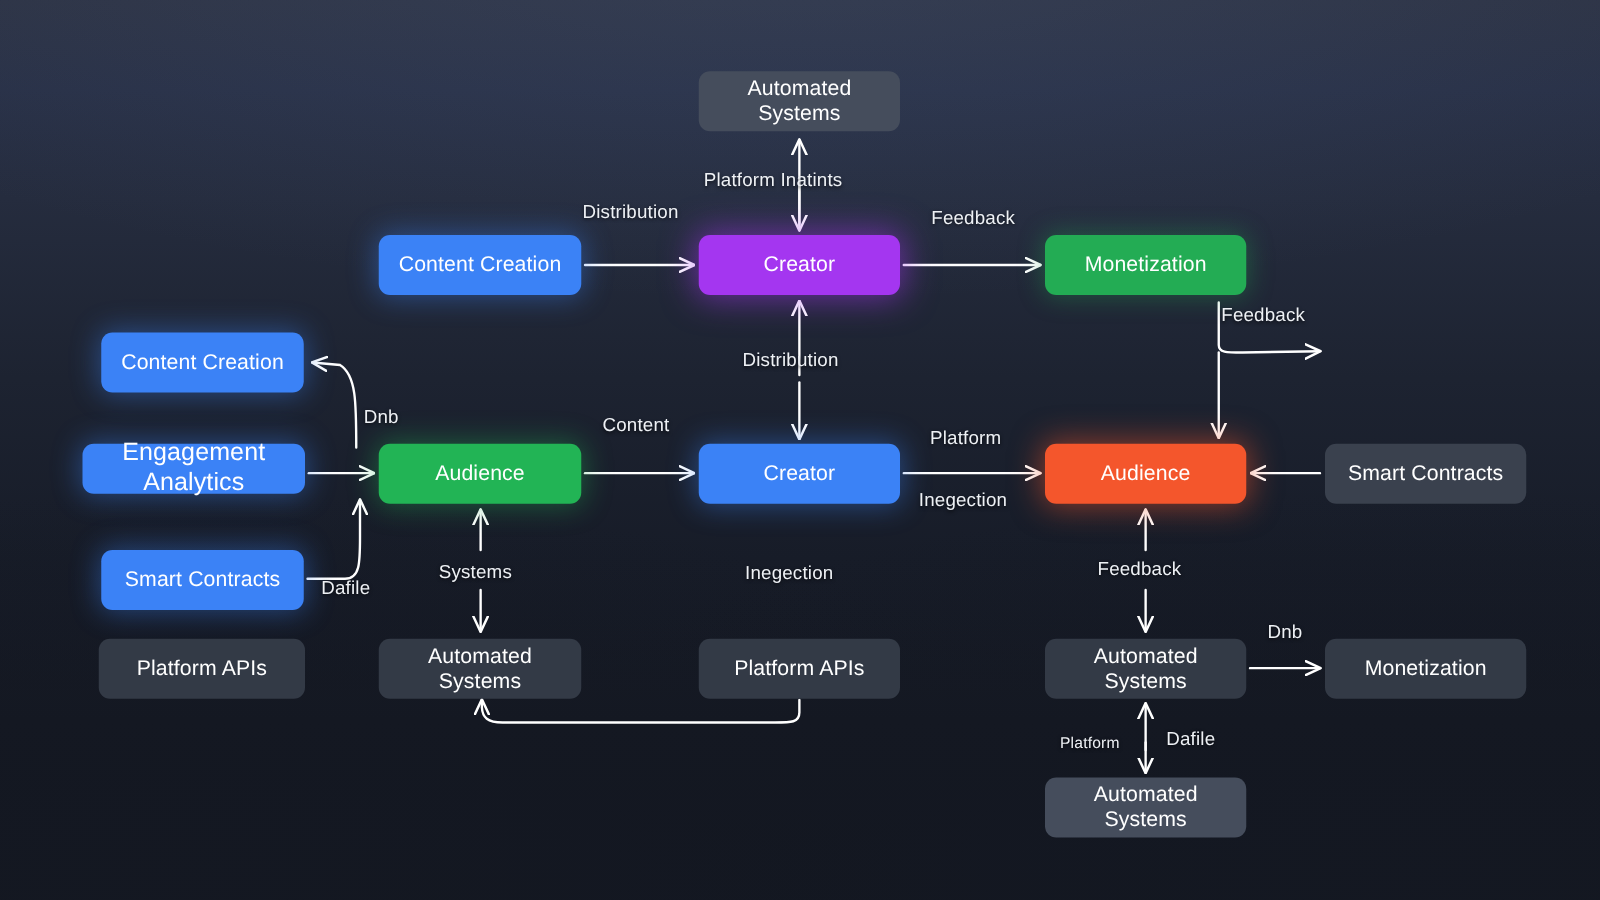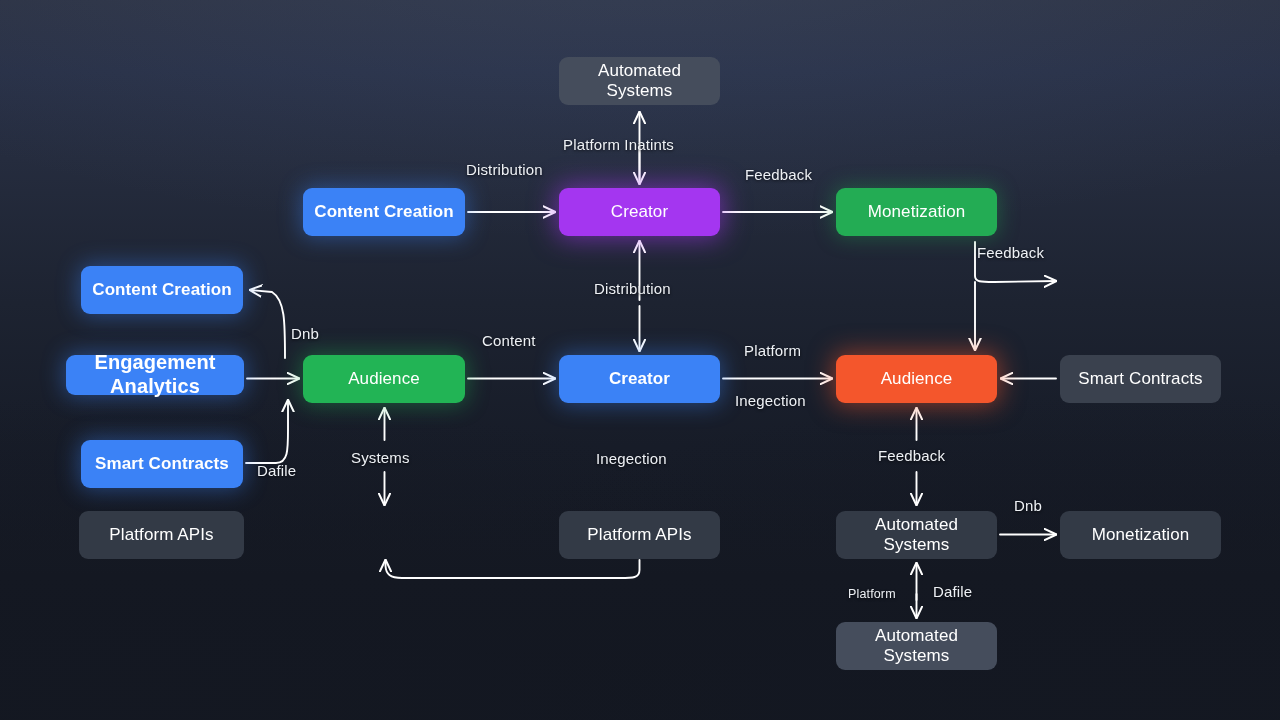--- a/index.html
+++ b/index.html
@@ -66,21 +66,21 @@
     justify-content: center;
     text-align: center;
     border-radius: 9px;
     color: #ffffff;
     font-size: 17px;
     line-height: 1.18;
     letter-spacing: 0.1px;
     padding: 0 10px;
     white-space: pre-line;
   }
-  .n-blue   { background: #3b82f6; box-shadow: 0 0 22px 2px rgba(59,130,246,0.42); font-weight: bold; }
+  .n-blue   { background: #3b82f6; box-shadow: 0 0 22px 2px rgba(59,130,246,0.42); }
   .n-green  { background: #22b455; box-shadow: 0 0 22px 2px rgba(34,180,85,0.40); }
   .n-purple { background: #a436f0; box-shadow: 0 0 26px 3px rgba(164,54,240,0.55); }
   .n-emer   { background: #23ac54; box-shadow: 0 0 20px 2px rgba(35,172,84,0.34); }
   .n-orange { background: #f4562c; box-shadow: 0 0 24px 3px rgba(244,86,44,0.50); }
   .n-orange2{ background: #f4603a; box-shadow: 0 0 18px 2px rgba(244,96,58,0.35); }
   .n-slate  { background: #3a414e; box-shadow: 0 0 0 0 rgba(0,0,0,0); }
   .n-slate-l{ background: #454d5c; }
   .n-slate-d{ background: #333a46; }
 
   .edge-label {
@@ -198,20 +198,22 @@
     <div class="node n-blue" style="left:559px;top:355px;width:161px;height:48px;">Creator</div>
 
     <div class="node n-orange" style="left:836px;top:355px;width:161px;height:48px;">Audience</div>
 
     <div class="node n-slate" style="left:1060px;top:355px;width:161px;height:48px;">Smart Contracts</div>
 
     <div class="node n-blue" style="left:81px;top:440px;width:162px;height:48px;">Smart Contracts</div>
 
     <div class="node n-slate-d" style="left:79px;top:511px;width:165px;height:48px;">Platform APIs</div>
 
+    <div class="node n-slate-d" style="left:303px;top:511px;width:162px;height:48px;">Automated
+Systems</div>
 
     <div class="node n-slate-d" style="left:559px;top:511px;width:161px;height:48px;">Platform APIs</div>
 
     <div class="node n-slate-d" style="left:836px;top:511px;width:161px;height:48px;">Automated Systems</div>
 
     <div class="node n-slate-d" style="left:1060px;top:511px;width:161px;height:48px;">Monetization</div>
 
     <div class="node n-slate-l" style="left:836px;top:622px;width:161px;height:48px;">Automated Systems</div>
   </div>
 

